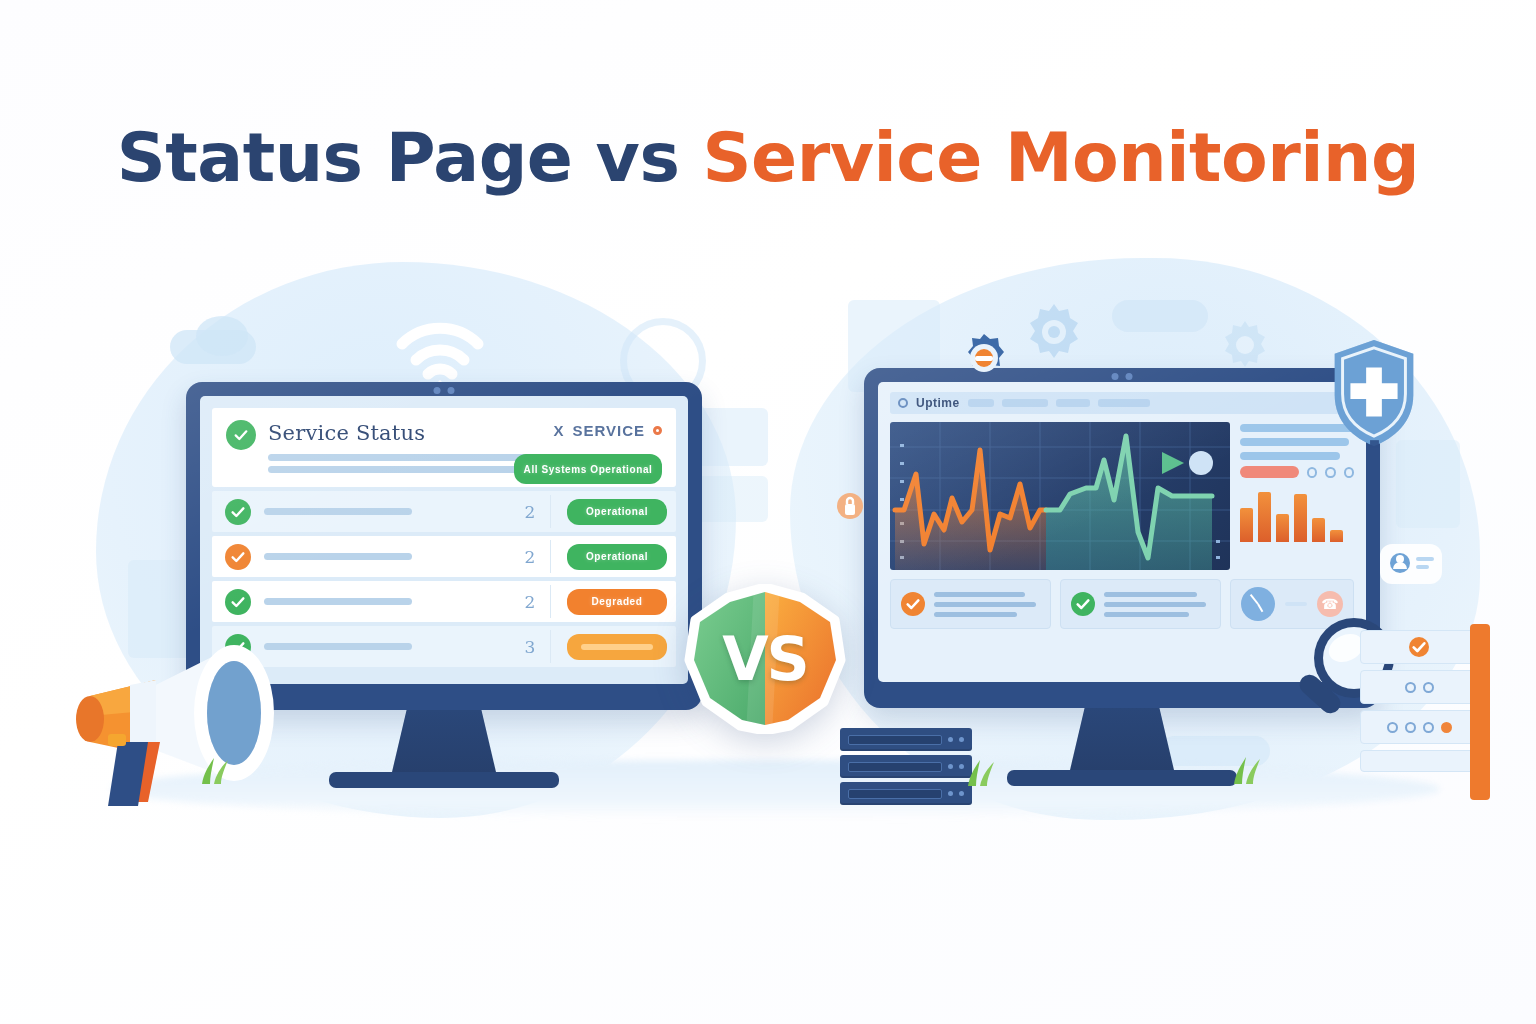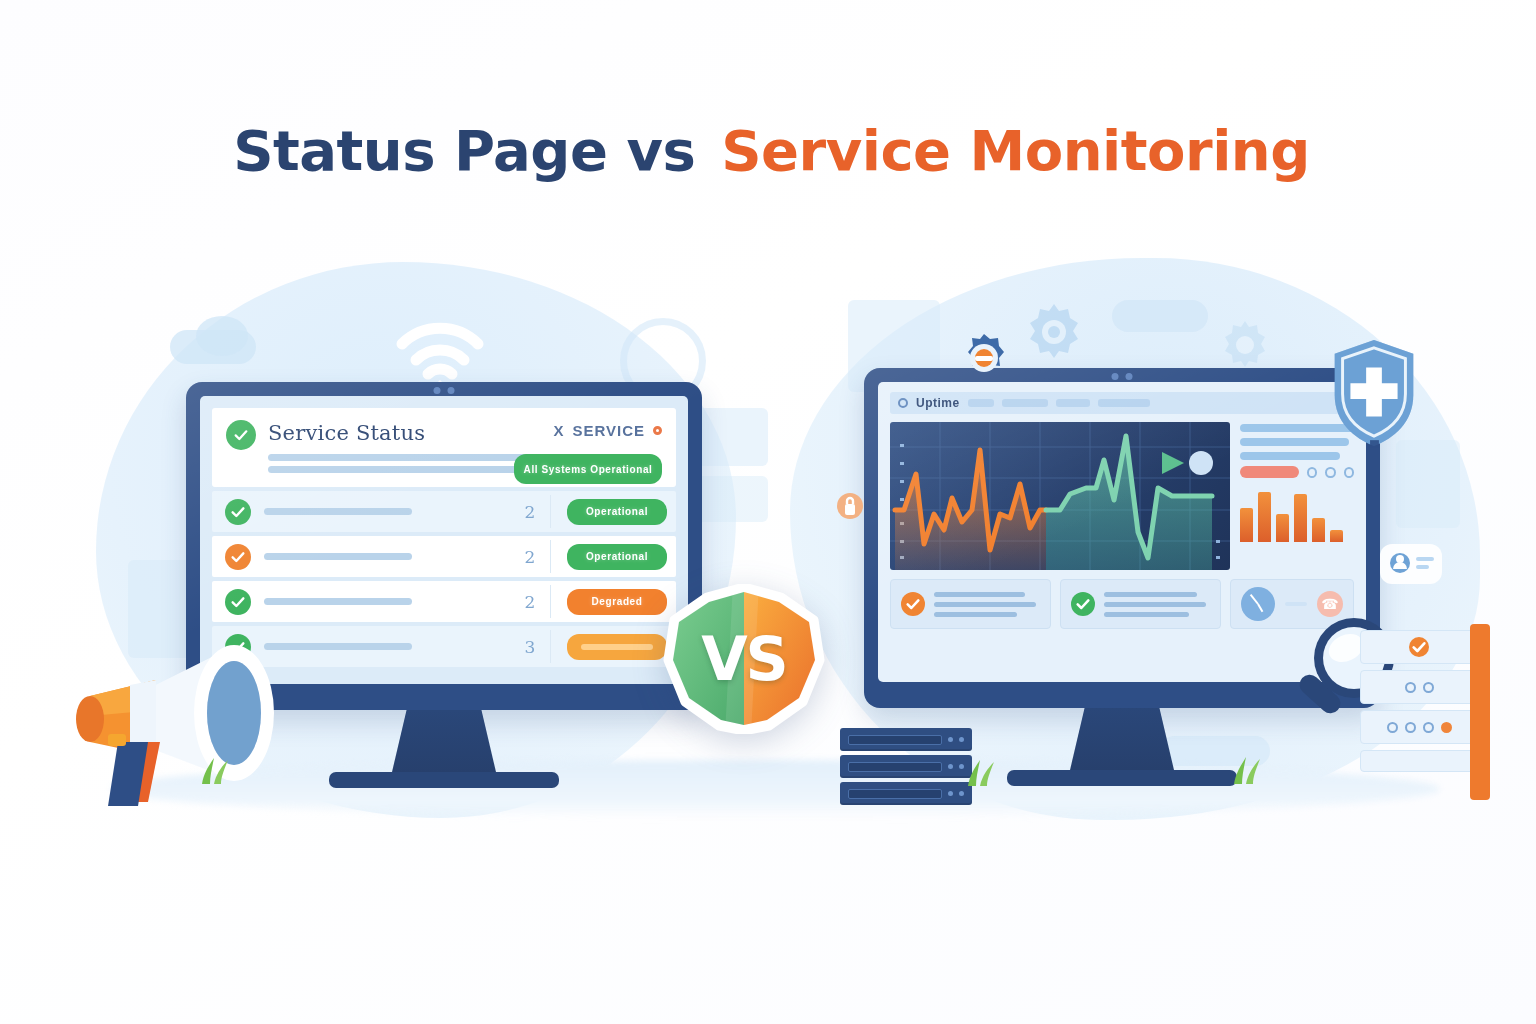--- a/index.html
+++ b/index.html
@@ -15,25 +15,24 @@
     background: linear-gradient(150deg,#fdfdff 0%,#ffffff 40%,#fbfcff 100%);
   }
 
   
   .title-wrap {
     position: absolute; top: 118px; left: 0; width: 1536px;
     text-align: center;
     white-space: nowrap;
   }
   .title-text {
-    font-size: 56px;
+    font-size: 68px;
     font-weight: 700;
     letter-spacing: -0.5px;
     font-family: "DejaVu Sans", sans-serif;
-    margin-left: 7px;
   }
   .t-navy { color: #2B4470; }
   .t-orange { color: #E8622A; }
 
   
   .blob {
     position: absolute;
     border-radius: 50%;
     pointer-events: none;
   }
@@ -193,21 +192,21 @@
   .gauge{ width:34px;height:34px;border-radius:50%;background:#7fb0e0; position:relative;}
   .gauge::before{ content:""; position:absolute; left:50%; top:50%; width:2px; height:12px;
                   background:#fff; transform-origin: bottom center; transform: translate(-50%,-100%) rotate(-38deg);}
   .gauge::after{ content:""; position:absolute; left:50%; top:50%; width:2px; height:9px;
                  background:#fff; transform-origin: bottom center; transform: translate(-50%,-100%) rotate(150deg);}
   .gauge-link{ width:22px;height:4px;background:#cfe3f6;border-radius:2px;}
   .phone-ic{ width:26px;height:26px;border-radius:50%;background:#F6BCAE; display:flex;align-items:center;justify-content:center;color:#fff;font-size:14px;}
 
   
   #vs-badge {
-    position:absolute; left:663px; top:584px; width:162px; height:150px;
+    position:absolute; left:684px; top:584px; width:162px; height:150px;
     filter: drop-shadow(0 8px 16px rgba(40,70,120,.22));
   }
   #vs-badge .vs-text{
     position:absolute; inset:0; display:flex; align-items:center; justify-content:center;
     color:#ffffff; font-size:60px; font-weight:700; letter-spacing:-2px;
     font-family:"DejaVu Sans", sans-serif;
     text-shadow: 0 2px 5px rgba(20,60,40,.25);
   }
 
   

